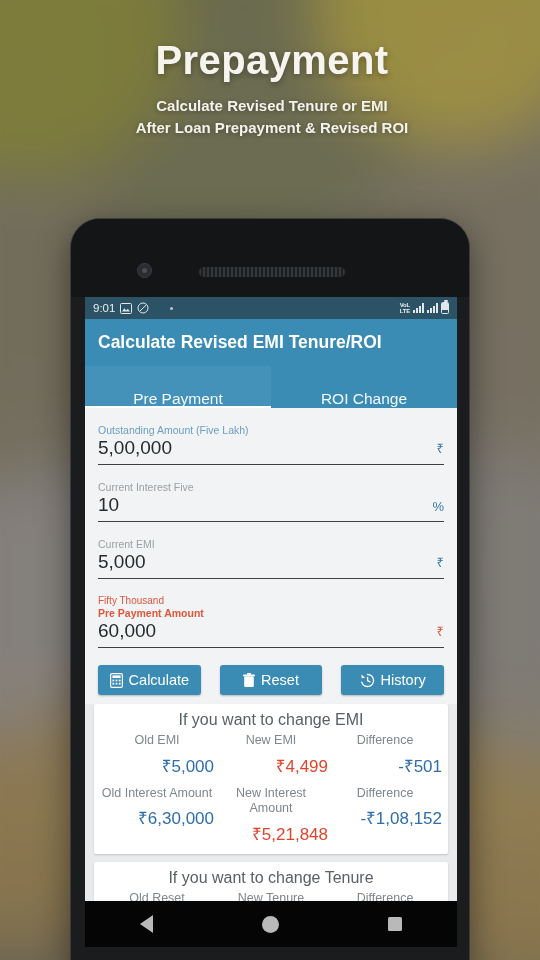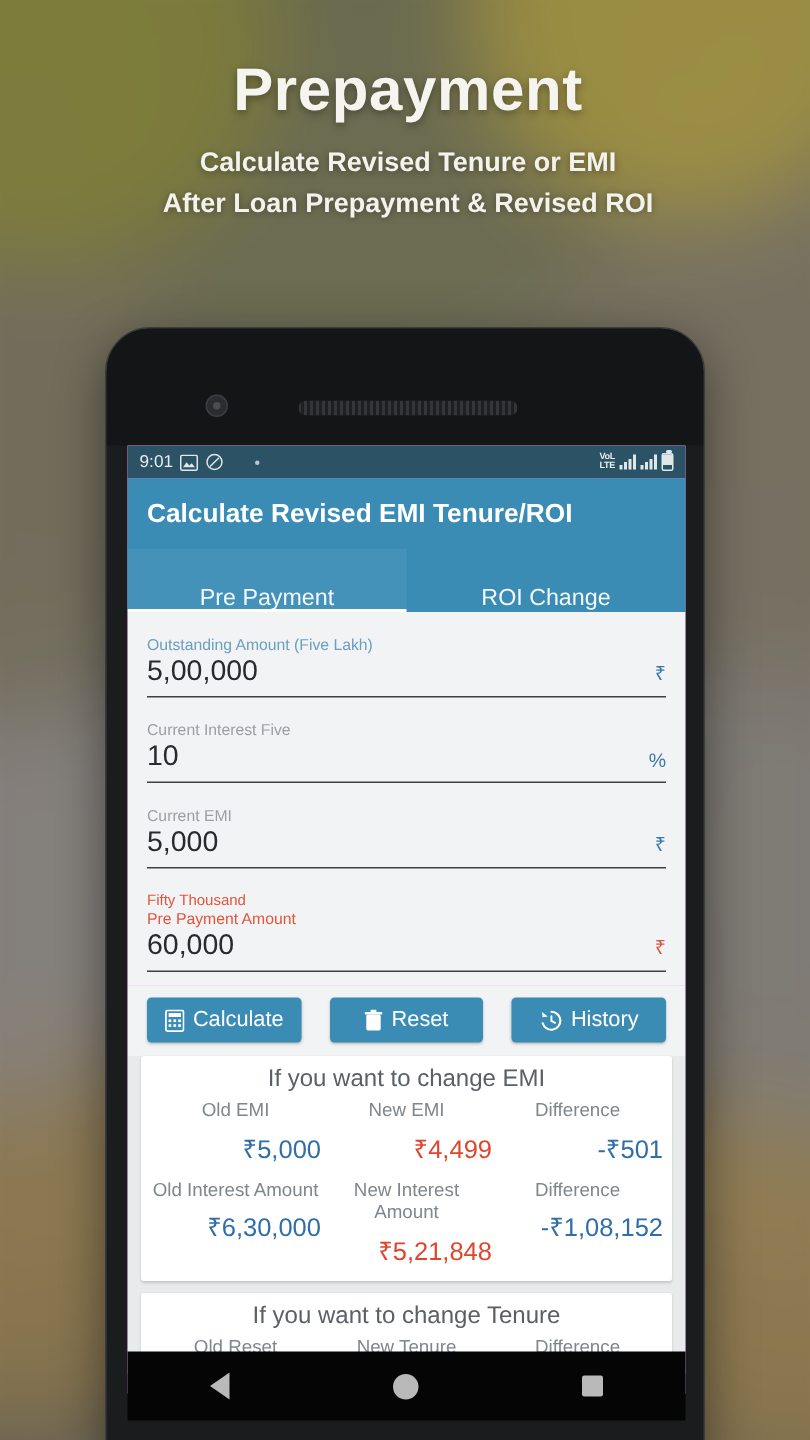--- a/index.html
+++ b/index.html
@@ -30,21 +30,21 @@
   }
   .bg-dim { position: absolute; inset: 0; background: rgba(40,38,34,.20); }
 
   
   .promo { position: absolute; top: 0; left: 4px; right: 0; text-align: center; padding-top: 38px; }
   .promo-title {
     font-size: 40px; font-weight: bold; color: #f6f4ee;
     letter-spacing: .4px; text-shadow: 0 2px 6px rgba(0,0,0,.35);
   }
   .promo-sub {
-    font-size: 18px; font-weight: bold; color: #f4f2ec;
+    font-size: 15px; font-weight: bold; color: #f4f2ec;
     line-height: 1.48; margin-top: 12px; text-shadow: 0 1px 5px rgba(0,0,0,.35);
   }
 
   
   .phone {
     position: absolute; left: 70px; top: 218px;
     width: 400px; height: 760px;
     background: #1b1c1e;
     border-radius: 30px 30px 12px 12px;
     box-shadow: 0 10px 34px rgba(0,0,0,.45);
@@ -61,21 +61,21 @@
     border-radius: 50%; background: #4a4e54;
   }
   .speaker {
     position: absolute; left: 128px; top: 48px; width: 146px; height: 10px;
     border-radius: 5px; background: #242628;
     background-image: repeating-linear-gradient(90deg,#34373a 0 2px,#1d1f21 2px 4px);
   }
 
   .screen {
     position: absolute; left: 14px; top: 78px; width: 372px; height: 632px;
-    background: #f0abfc; overflow: hidden;
+    background: #22c55e; overflow: hidden;
   }
 
   
   .statusbar {
     height: 22px; background: #2b5265; color: #e8eef1;
     display: flex; align-items: center; padding: 0 8px; font-size: 11.5px;
   }
   .sb-left { display: flex; align-items: center; gap: 5px; }
   .sb-dot { width: 3px; height: 3px; border-radius: 50%; background: #b9c6cc; margin-left: 16px; }
   .sb-right { margin-left: auto; display: flex; align-items: center; gap: 3px; }
@@ -107,21 +107,21 @@
   .tab.active::after {
     content: ""; position: absolute; left: 0; right: 0; bottom: 0; height: 2.5px; background: #ffffff;
   }
 
   
   .form { background: #f2f3f4; padding: 7px 13px 2px; }
   .field { padding-top: 9px; border-bottom: 1px solid #404040; margin-bottom: 7px; position: relative; }
   .field .helper { font-size: 10px; color: #e0563c; margin-bottom: 1px; }
   .field .lbl { font-size: 10.5px; color: #9aa0a4; }
   .field .lbl.blue { color: #6a9fc0; }
-  .field .lbl.red { color: #e0563c; }
+  .field .lbl.red { color: #e0563c; font-weight: bold; }
   .field .row { display: flex; align-items: flex-end; padding: 1px 0 5px; }
   .field .val { font-size: 19px; color: #262b2e; flex: 1; }
   .field .suffix { font-size: 13px; color: #3b79a8; padding-bottom: 2px; }
   .field .suffix.red { color: #e0563c; }
 
   
   .btnrow { display: flex; gap: 19px; padding: 8px 13px 9px; background: #f2f3f4; }
   .btn {
     flex: 1; height: 30px; background: #3b8cb5; border-radius: 3px;
     display: flex; align-items: center; justify-content: center; gap: 6px;

